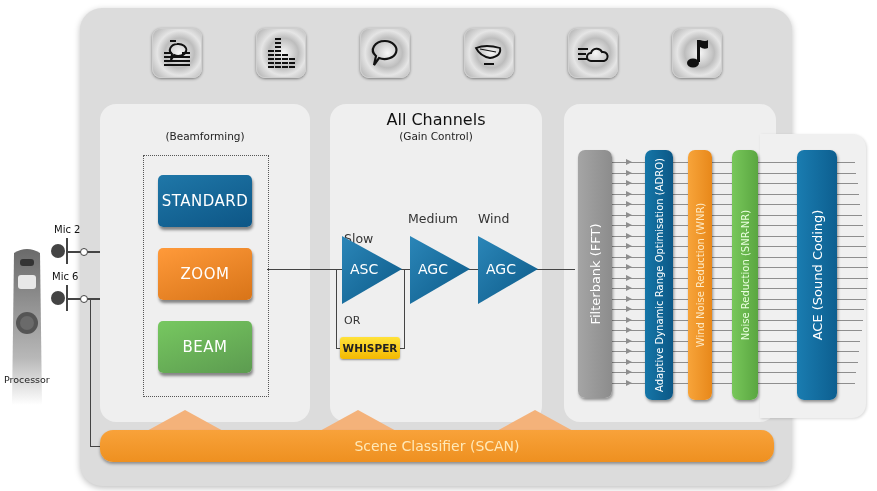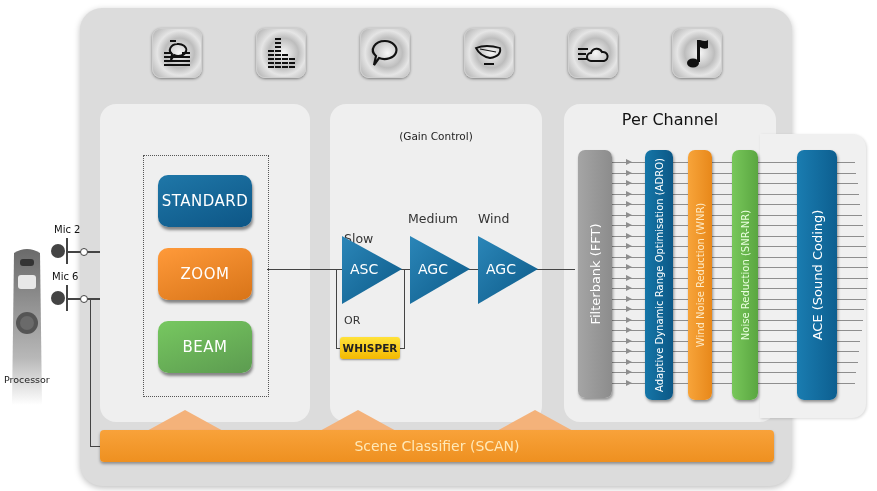--- a/index.html
+++ b/index.html
@@ -8,36 +8,36 @@
   .abs { position:absolute; }
   .outer { left:80px; top:8px; width:712px; height:478px; background:#dcdcdc; border-radius:22px;
            box-shadow: 0 2px 6px rgba(0,0,0,0.25); }
   .panel { background:#efefef; border-radius:16px; }
   .panel-title { position:absolute; left:0; right:0; text-align:center; color:#111; font-size:16px; }
   .panel-sub { position:absolute; left:0; right:0; text-align:center; color:#222; font-size:10.5px; }
   .icon-btn { width:50px; height:50px; border-radius:9px;
               background: radial-gradient(circle at 55% 50%, #f7f7f7 0%, #bdbdbd 40%, #e5e5e5 60%, #a8a8a8 100%);
               box-shadow: 0 1px 3px rgba(0,0,0,0.45), inset 0 0 0 1px #cfcfcf;
               display:flex; align-items:center; justify-content:center; }
-  .mode-btn { width:94px; height:52px; border-radius:10px; color:#fff; font-size:15px; display:flex;
+  .mode-btn { width:94px; height:52px; border-radius:5px; color:#fff; font-size:15px; display:flex;
               align-items:center; justify-content:center; letter-spacing:0.5px;
               box-shadow: 1px 3px 3px rgba(0,0,0,0.45); }
   .standard { background:linear-gradient(160deg,#1f77a8 0%,#0d5686 100%); }
   .zoom { background:linear-gradient(160deg,#ff9a3a 0%,#d87418 100%); }
   .beam { background:linear-gradient(160deg,#77c860 0%,#5c9b50 100%); }
   .tri-label { position:absolute; color:#fff; font-size:14px; }
   .speed { position:absolute; color:#333; font-size:12.5px; }
   .whisper { width:60px; height:22px; background:linear-gradient(180deg,#ffe23a 0%,#f3b800 100%);
              border-radius:3px; font-size:10.5px; font-weight:bold; color:#222;
              display:flex; align-items:center; justify-content:center; box-shadow:0 1px 2px rgba(0,0,0,0.4); }
   .vbar { border-radius:7px; box-shadow:1px 2px 3px rgba(0,0,0,0.4); }
   .vtext { position:absolute; left:50%; top:50%; transform:translate(-50%,-50%) rotate(-90deg);
            white-space:nowrap; color:#fff; }
   .scan { left:100px; top:430px; width:674px; height:32px; background:linear-gradient(180deg,#f8a23a 0%,#ee9020 100%);
-          border-radius:4px; box-shadow:0 2px 3px rgba(0,0,0,0.35); color:#ffe9b8; font-size:14px;
+          border-radius:13px; box-shadow:0 2px 3px rgba(0,0,0,0.35); color:#ffe9b8; font-size:14px;
           display:flex; align-items:center; justify-content:center; }
   .line { position:absolute; background:#444; }
   .gline { position:absolute; background:#8e8e8e; height:1px; }
 </style>
 </head>
 <body>
 
 <div class="abs" style="left:6px;top:245px;width:42px;height:160px;">
   <svg width="42" height="160" viewBox="0 0 42 160">
     <defs>
@@ -134,26 +134,27 @@
 </div>
 <div class="abs icon-btn" style="left:672px;top:28px;">
   <svg width="34" height="34" viewBox="0 0 34 34">
     <rect x="17" y="4" width="3" height="22" fill="#111"></rect>
     <ellipse cx="13" cy="27" rx="6" ry="4.5" fill="#111"></ellipse>
     <path d="M20 4 Q26 6 28 4 L28 12 Q24 14 20 11 Z" fill="#111"></path>
   </svg>
 </div>
 
 <div class="abs panel" style="left:100px;top:104px;width:210px;height:318px;">
+  <div class="panel-sub" style="top:26px;">(Beamforming)</div>
 </div>
 <div class="abs panel" style="left:330px;top:104px;width:212px;height:318px;">
+  <div class="panel-title" style="top:6px;">All Channels</div>
   <div class="panel-sub" style="top:26px;">(Gain Control)</div>
 </div>
 <div class="abs panel" style="left:564px;top:104px;width:212px;height:318px;">
-  <div class="panel-title" style="top:6px;">Per Channel</div>
 </div>
 <div class="abs" style="left:760px;top:134px;width:106px;height:284px;background:#f0f0f0;border-radius:0 14px 14px 0;box-shadow:1px 1px 3px rgba(0,0,0,0.15);"></div>
 
 <div class="abs" style="left:143px;top:155px;width:124px;height:240px;border:1px dotted #555;"></div>
 <div class="abs mode-btn standard" style="left:158px;top:175px;">STANDARD</div>
 <div class="abs mode-btn zoom" style="left:158px;top:248px;">ZOOM</div>
 <div class="abs mode-btn beam" style="left:158px;top:321px;">BEAM</div>
 
 <div class="line" style="left:267px;top:269px;width:75px;height:1px;"></div>
 <div class="line" style="left:336px;top:269px;width:1px;height:80px;"></div>

